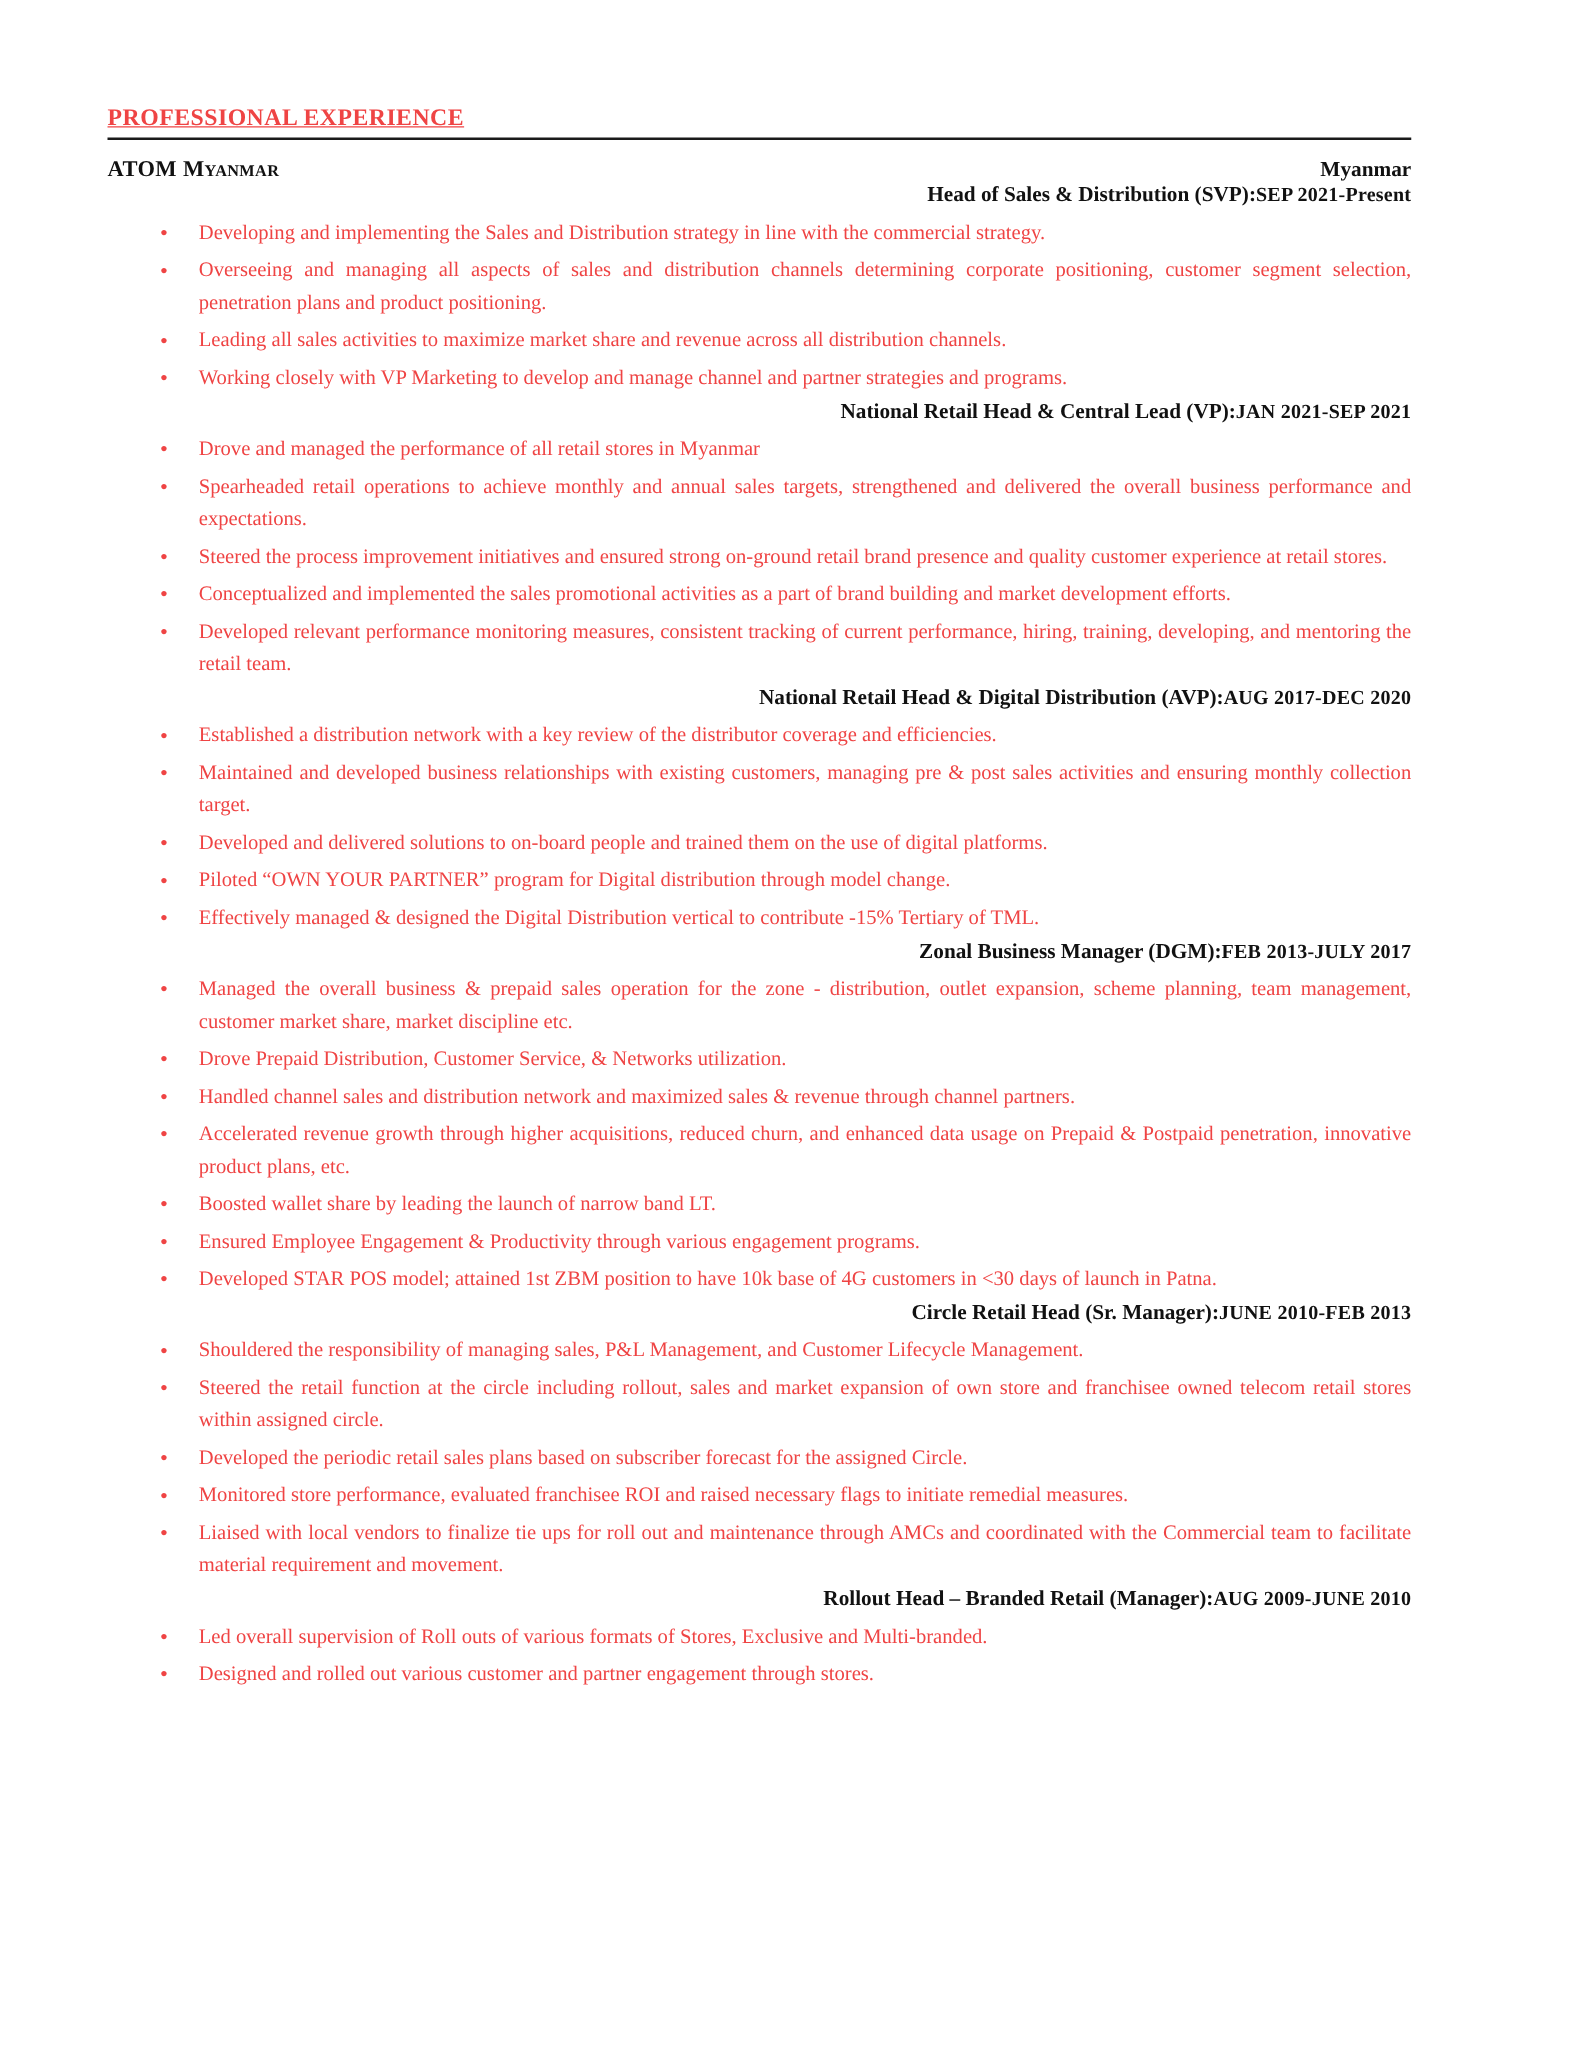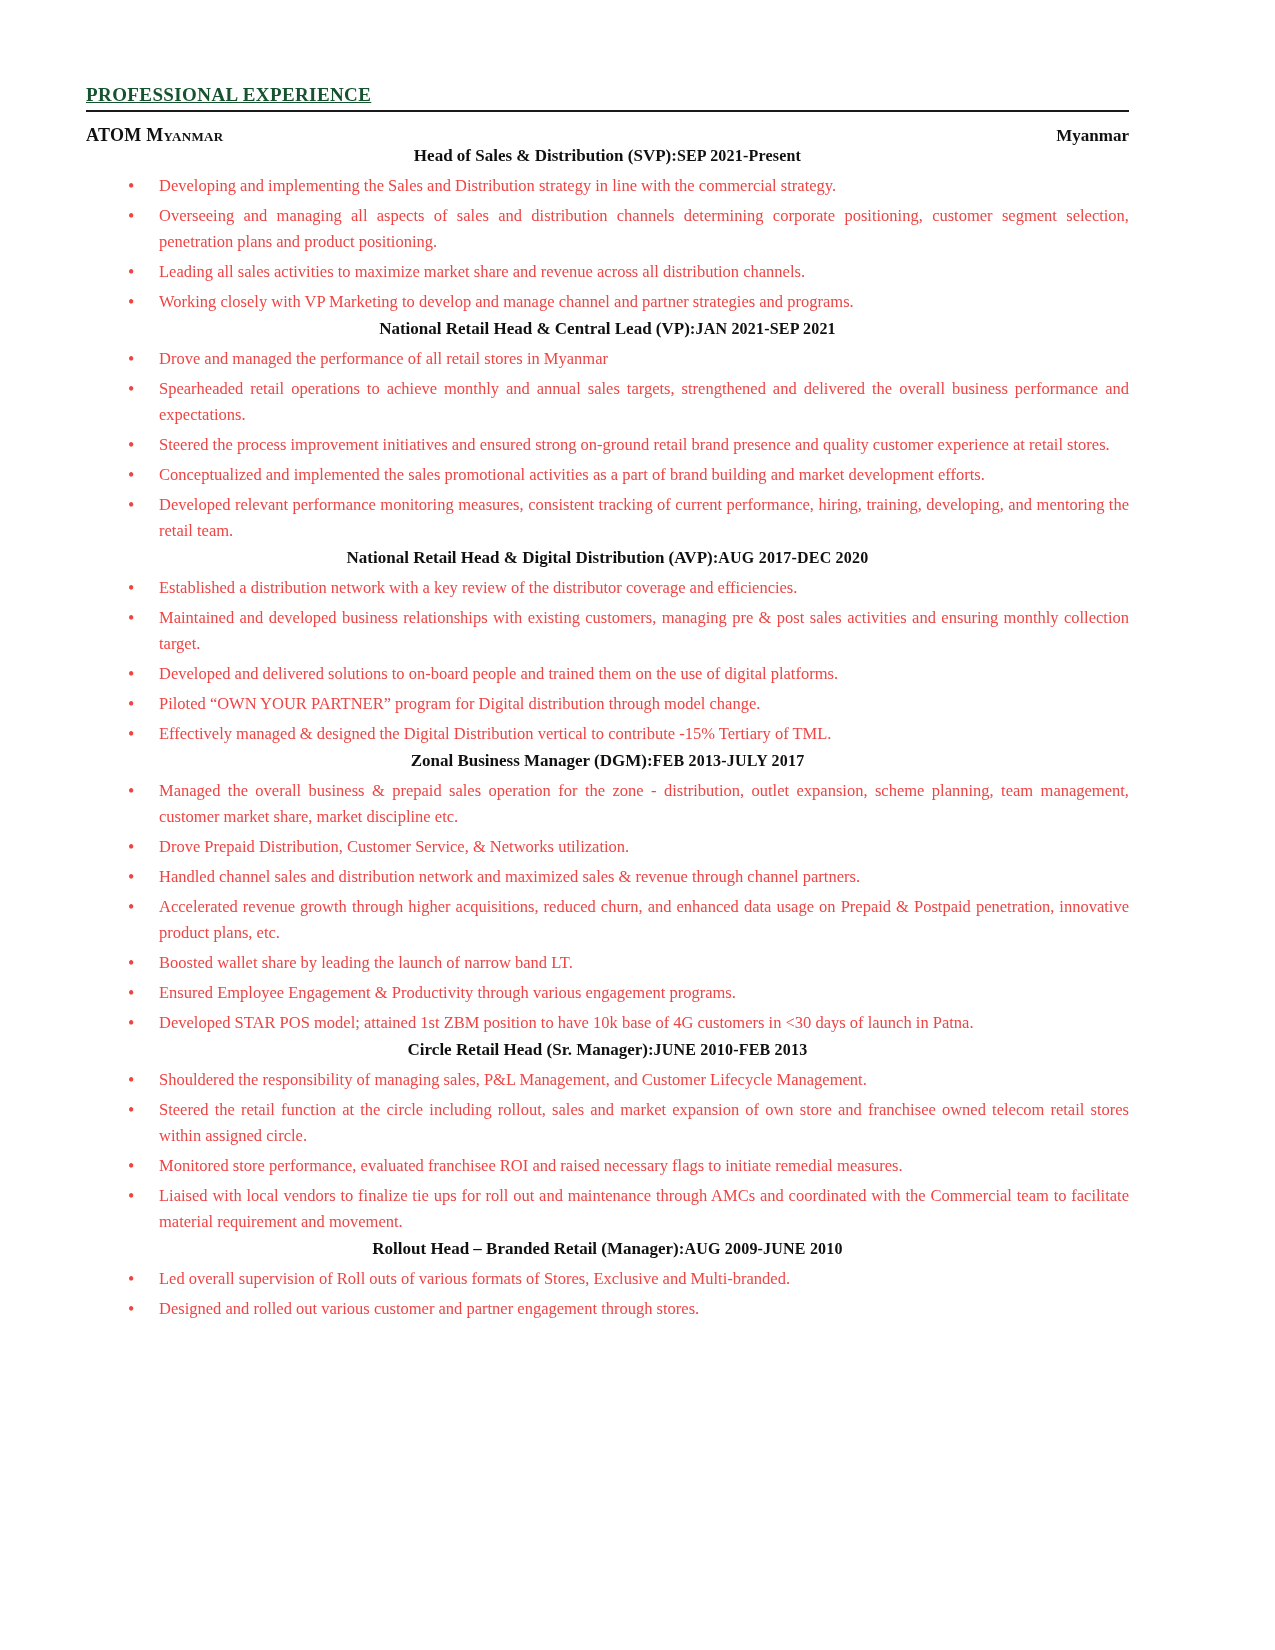--- a/index.html
+++ b/index.html
@@ -13,21 +13,21 @@
   }
   .page {
     width: 100%;
     height: 100%;
     padding: 84px 146px 40px 86px;
   }
   .section-heading {
     font-size: 19px;
     font-weight: bold;
     letter-spacing: 0.4px;
-    color: #14532d;
+    color: #ef4444;
     border-bottom: 2px solid #1a1a1a;
     padding-bottom: 4px;
   }
   .section-heading .heading-text {
     text-decoration: underline;
   }
   .company-row {
     display: flex;
     justify-content: space-between;
     align-items: baseline;
@@ -38,21 +38,21 @@
     font-weight: bold;
     font-variant: small-caps;
     letter-spacing: 0.3px;
   }
   .company-location {
     font-size: 17px;
     font-weight: bold;
   }
   .job-header {
     display: flex;
-    justify-content: center;
+    justify-content: flex-end;
     align-items: baseline;
   }
   .job + .job { }
   .job-title {
     font-size: 17px;
     font-weight: bold;
   }
   .job-dates {
     font-size: 16px;
     font-weight: bold;
@@ -151,20 +151,21 @@
   </section>
 
   <section class="job">
     <div class="job-header">
       <h3 class="job-title">Circle Retail Head (Sr. Manager):</h3>
       <span class="job-dates">JUNE 2010-FEB 2013</span>
     </div>
     <ul class="bullets">
         <li>Shouldered the responsibility of managing sales, P&amp;L Management, and Customer Lifecycle Management.</li>
         <li>Steered the retail function at the circle including rollout, sales and market expansion of own store and franchisee owned telecom retail stores within assigned circle.</li>
+        <li>Developed the periodic retail sales plans based on subscriber forecast for the assigned Circle.</li>
         <li>Monitored store performance, evaluated franchisee ROI and raised necessary flags to initiate remedial measures.</li>
         <li>Liaised with local vendors to finalize tie ups for roll out and maintenance through AMCs and coordinated with the Commercial team to facilitate material requirement and movement.</li>
       </ul>
   </section>
 
   <section class="job">
     <div class="job-header">
       <h3 class="job-title">Rollout Head – Branded Retail (Manager):</h3>
       <span class="job-dates">AUG 2009-JUNE 2010</span>
     </div>

